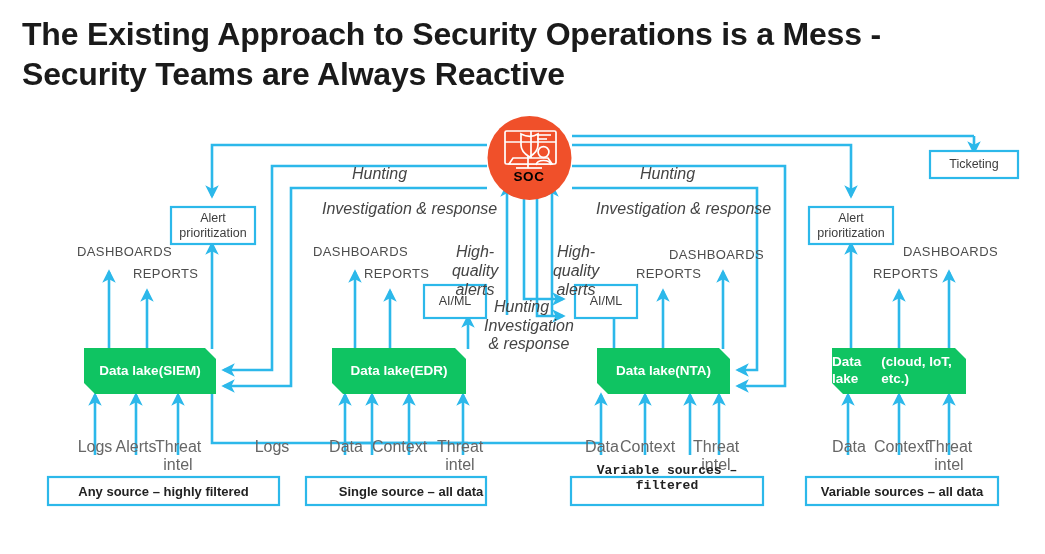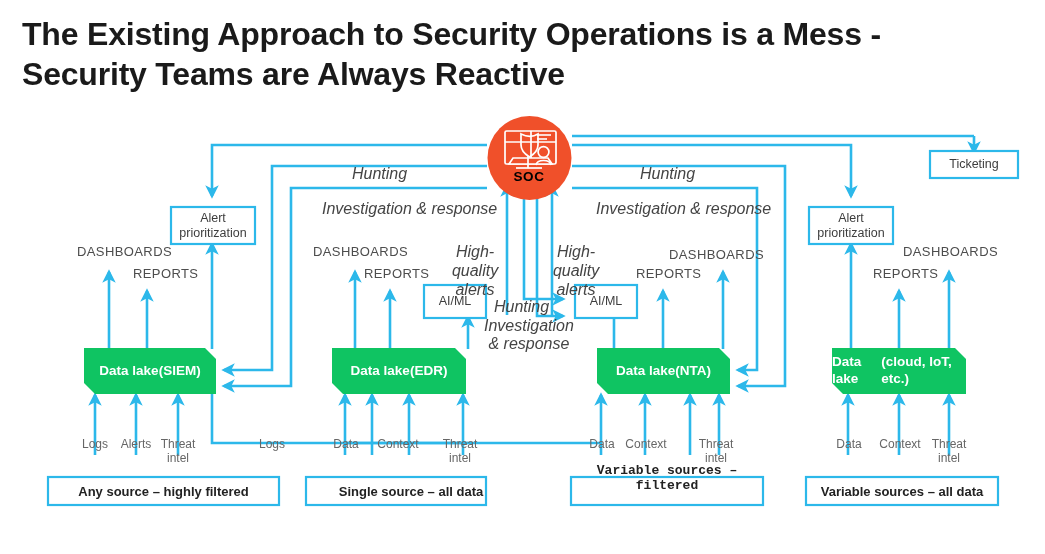--- a/index.html
+++ b/index.html
@@ -5,21 +5,21 @@
   html,body{margin:0;padding:0;background:#ffffff;}
   body{width:1045px;height:554px;position:relative;overflow:hidden;
        font-family:"Liberation Sans","DejaVu Sans",sans-serif;}
   #title{position:absolute;left:22px;top:14px;width:980px;
          font-size:32px;font-weight:bold;color:#1a1a1a;line-height:1.25;
          letter-spacing:-0.2px;}
   #canvas{position:absolute;left:0;top:0;width:1045px;height:554px;}
   .lbl{position:absolute;color:#5a5a5a;white-space:pre;line-height:1.15;}
   .cap{font-size:13px;letter-spacing:0.4px;color:#4d4d4d;text-align:right;}
   .ital{font-style:italic;font-size:16px;color:#444;}
-  .small{font-size:12px;color:#666;text-align:center;}
+  .small{font-size:16px;color:#666;text-align:center;}
   .boxtxt{position:absolute;display:flex;align-items:center;justify-content:center;
           text-align:center;color:#3d3d3d;font-size:12.5px;line-height:1.2;box-sizing:border-box;}
   .srcbox{position:absolute;display:flex;align-items:center;justify-content:center;
           text-align:center;color:#222;font-size:13px;font-weight:bold;box-sizing:border-box;}
   .dlbl{position:absolute;display:flex;align-items:center;
         justify-content:center;color:#ffffff;font-size:13.5px;font-weight:bold;
         line-height:1.25;box-sizing:border-box;pointer-events:none;}
   .soclbl{position:absolute;color:#000000;font-weight:bold;font-size:13.5px;
           letter-spacing:0.6px;text-align:center;width:100px;}
 </style>

